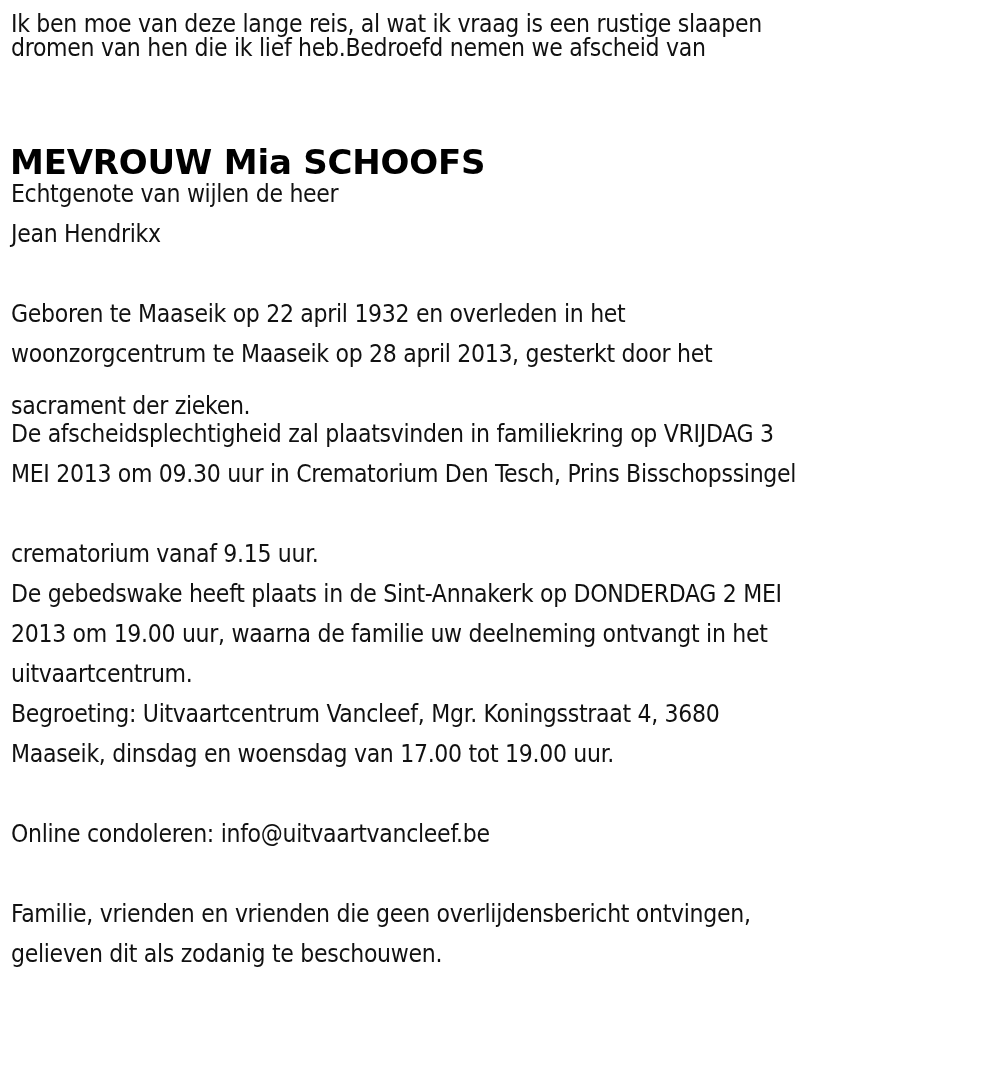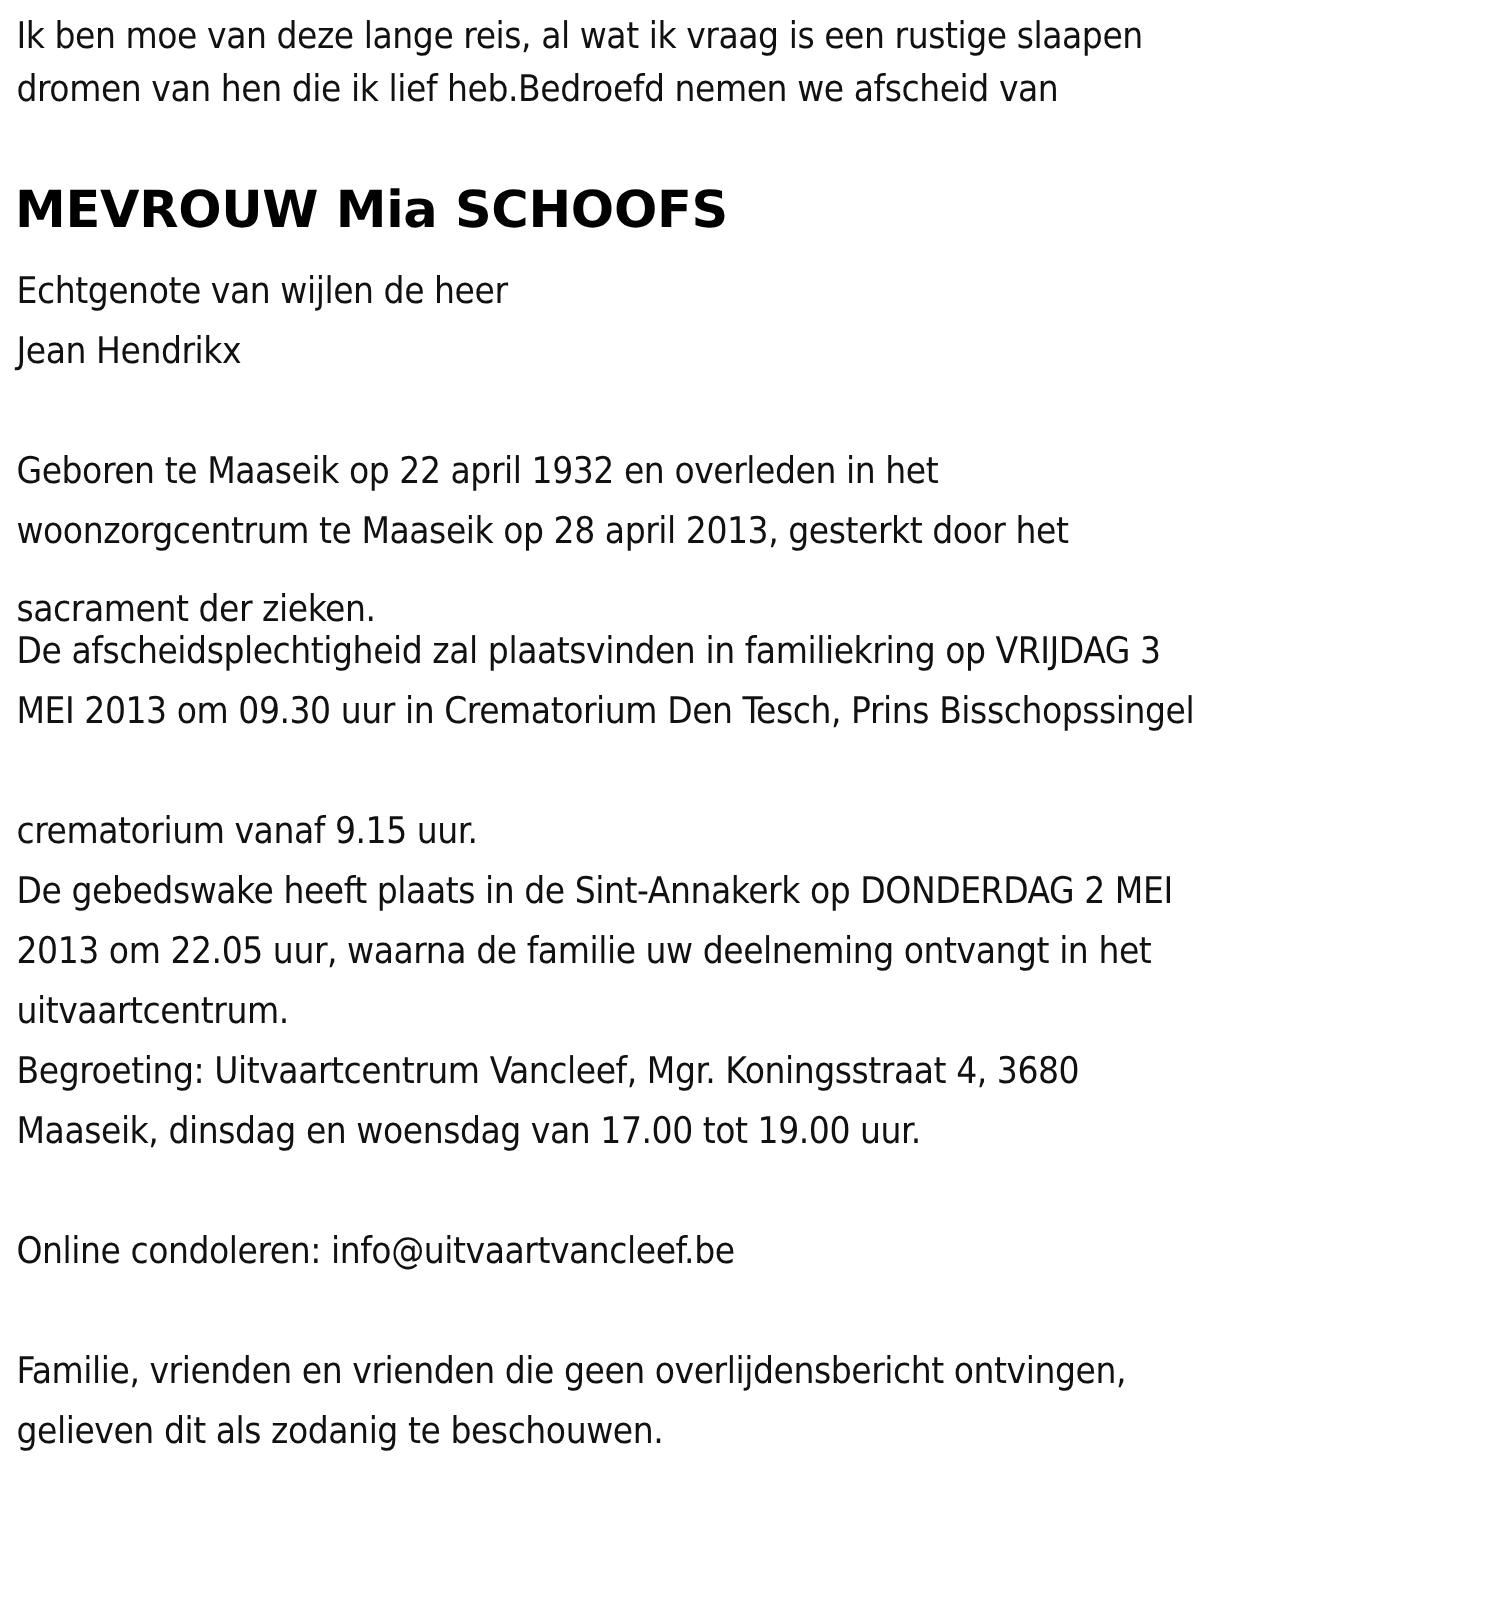--- a/index.html
+++ b/index.html
@@ -24,21 +24,21 @@
       left: 11px;
       font-size: 24.5px;
       line-height: 40px;
       white-space: nowrap;
       letter-spacing: -0.3px;
       font-stretch: condensed;
     }
     .title {
       position: absolute;
       left: 10px;
-      top: 118px;
+      top: 140px;
       font-size: 34px;
       line-height: 44px;
       font-weight: bold;
       white-space: nowrap;
       letter-spacing: -0.2px;
       color: #000000;
     }
     .footer {
       position: absolute;
       left: 11px;
@@ -49,35 +49,35 @@
       letter-spacing: -0.3px;
       color: #a3a3a3;
     }
   </style>
 </head>
 <body>
 
 <div class="page">
 
   <div class="line" style="top:4px">Ik ben moe van deze lange reis, al wat ik vraag is een rustige slaapen</div>
-  <div class="line" style="top:39px">dromen van hen die ik lief heb.Bedroefd nemen we afscheid van</div>
+  <div class="line" style="top:28px">dromen van hen die ik lief heb.Bedroefd nemen we afscheid van</div>
 
   <div class="title">MEVROUW Mia SCHOOFS</div>
 
   <div class="line" style="top:174px">Echtgenote van wijlen de heer</div>
   <div class="line" style="top:214px">Jean Hendrikx</div>
 
   <div class="line" style="top:294px">Geboren te Maaseik op 22 april 1932 en overleden in het</div>
   <div class="line" style="top:334px">woonzorgcentrum te Maaseik op 28 april 2013, gesterkt door het</div>
   <div class="line" style="top:386px">sacrament der zieken.</div>
   <div class="line" style="top:414px">De afscheidsplechtigheid zal plaatsvinden in familiekring op VRIJDAG 3</div>
   <div class="line" style="top:454px">MEI 2013 om 09.30 uur in Crematorium Den Tesch, Prins Bisschopssingel</div>
   <div class="line" style="top:534px">crematorium vanaf 9.15 uur.</div>
   <div class="line" style="top:574px">De gebedswake heeft plaats in de Sint-Annakerk op DONDERDAG 2 MEI</div>
-  <div class="line" style="top:614px">2013 om 22.05 uur, waarna de familie uw deelneming ontvangt in het</div>
+  <div class="line" style="top:614px">2013 om 19.00 uur, waarna de familie uw deelneming ontvangt in het</div>
   <div class="line" style="top:654px">uitvaartcentrum.</div>
   <div class="line" style="top:694px">Begroeting: Uitvaartcentrum Vancleef, Mgr. Koningsstraat 4, 3680</div>
   <div class="line" style="top:734px">Maaseik, dinsdag en woensdag van 17.00 tot 19.00 uur.</div>
 
   <div class="line" style="top:814px">Online condoleren: info@uitvaartvancleef.be</div>
 
   <div class="line" style="top:894px">Familie, vrienden en vrienden die geen overlijdensbericht ontvingen,</div>
   <div class="line" style="top:934px">gelieven dit als zodanig te beschouwen.</div>
 
 

